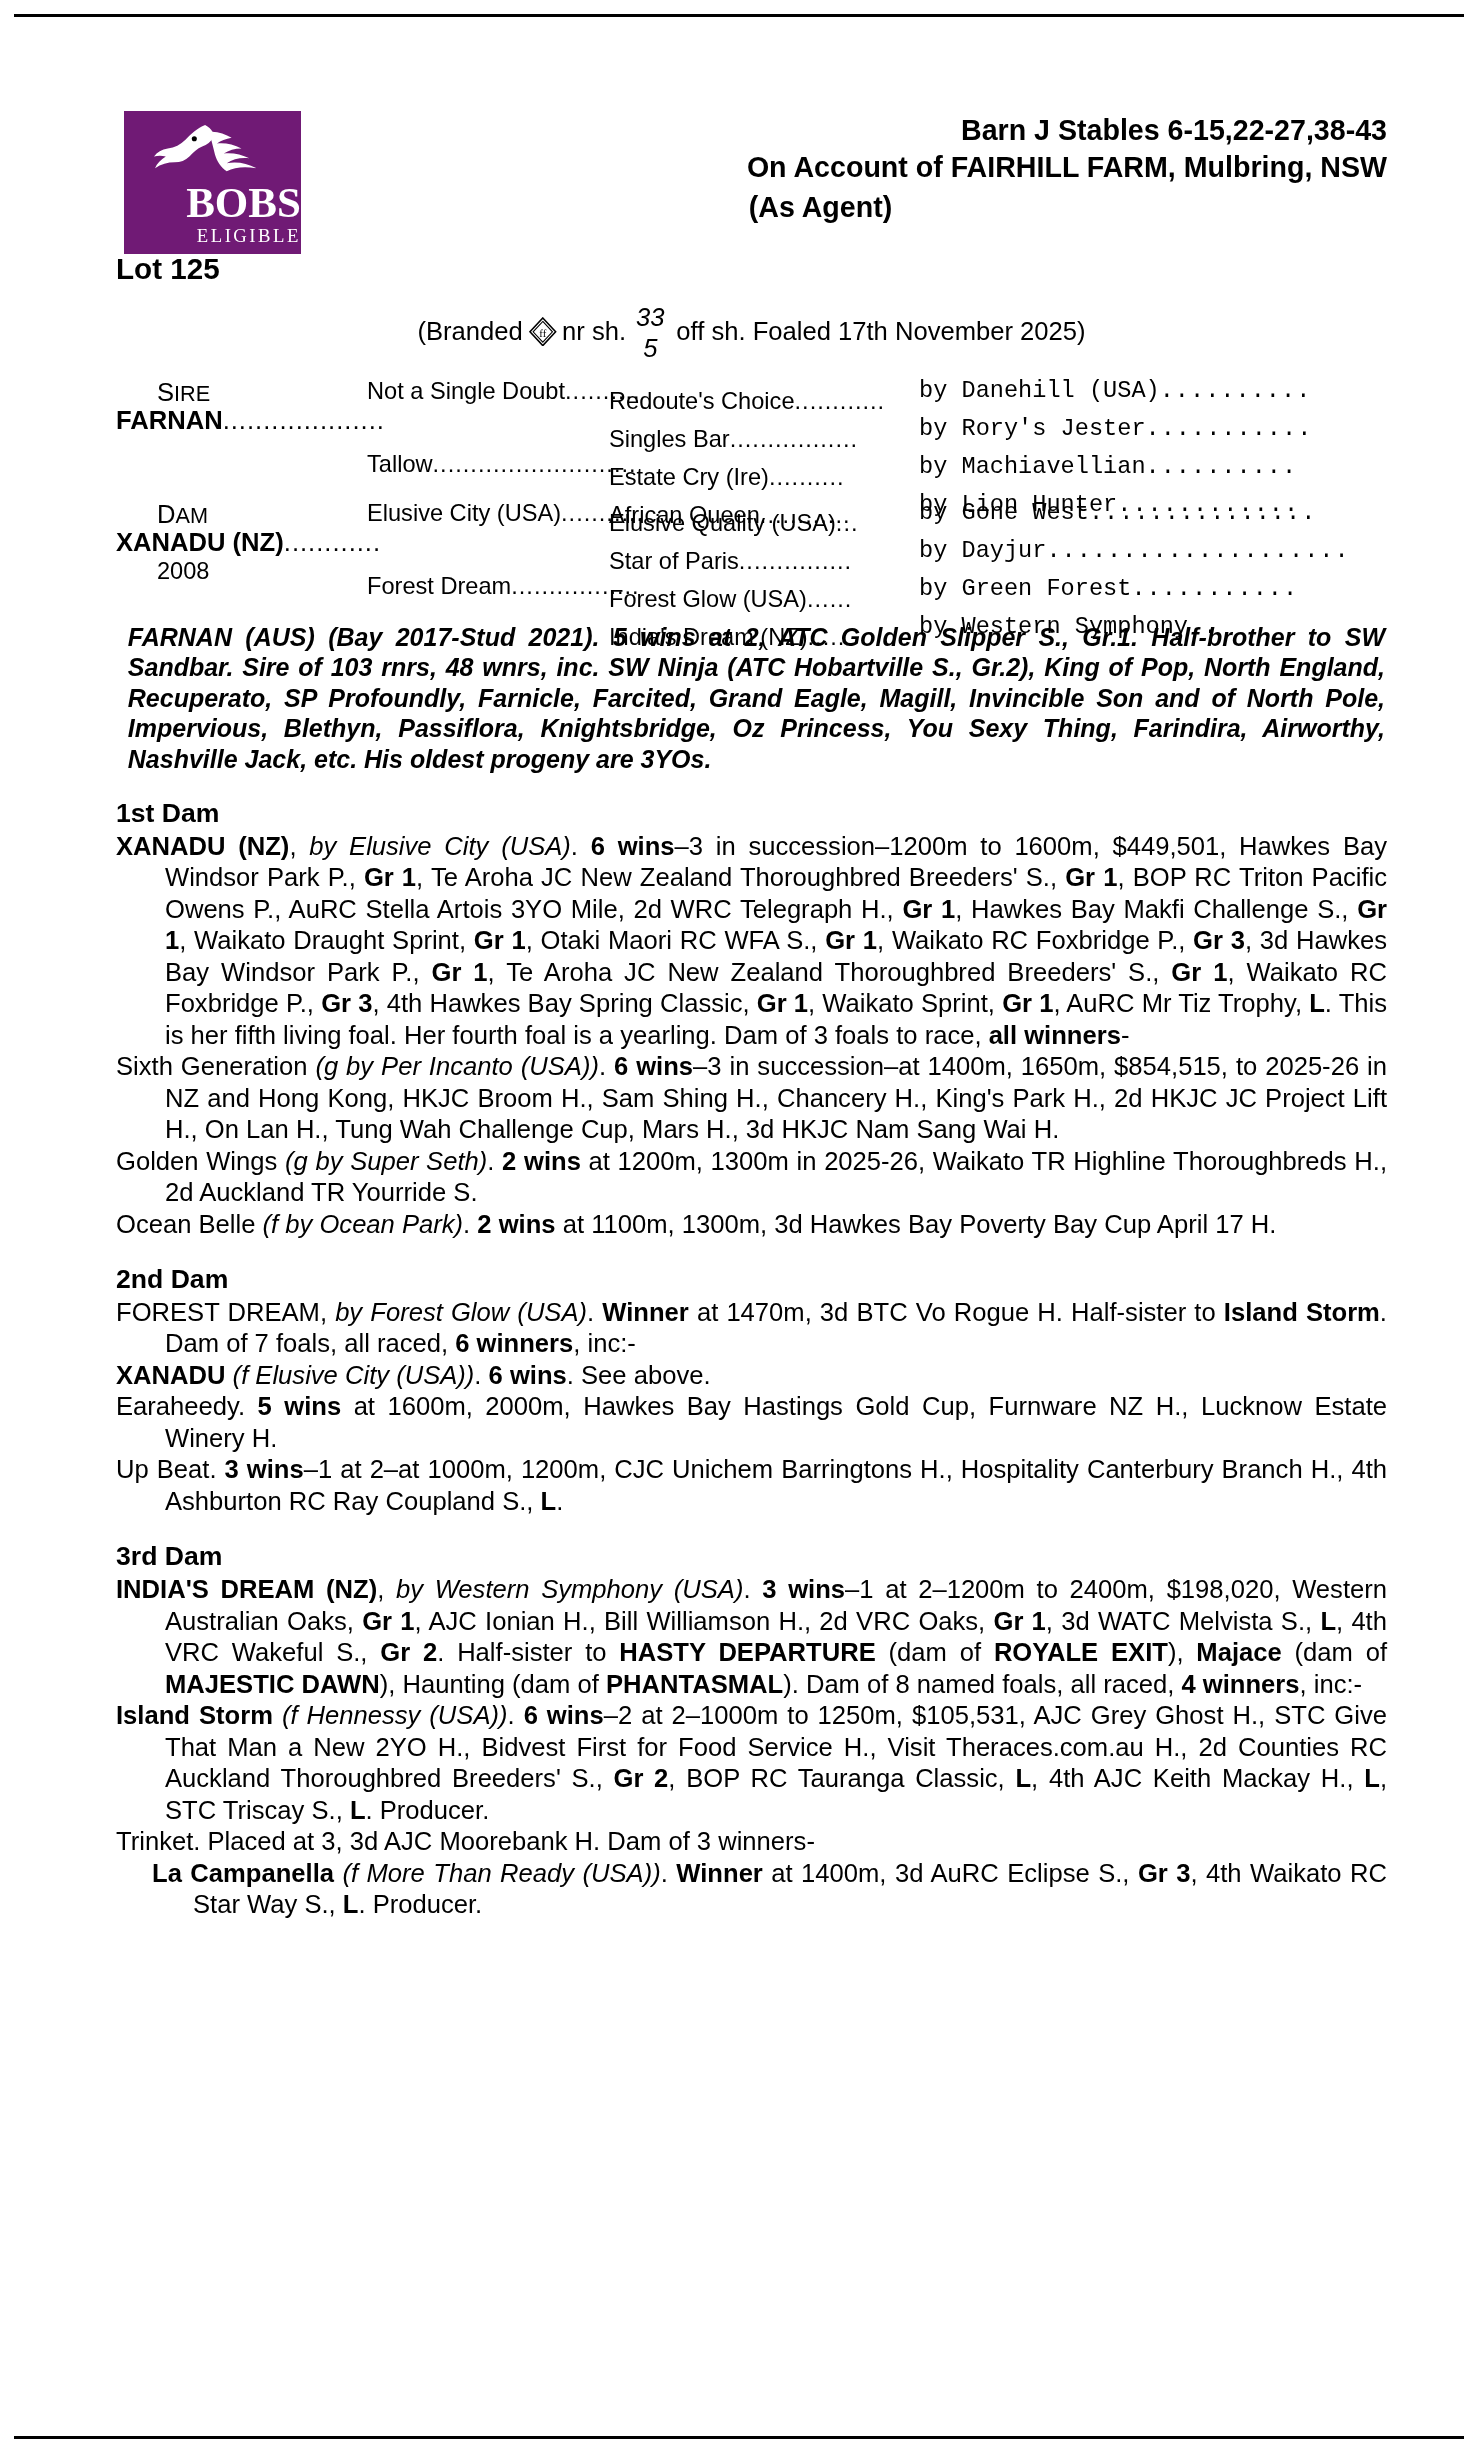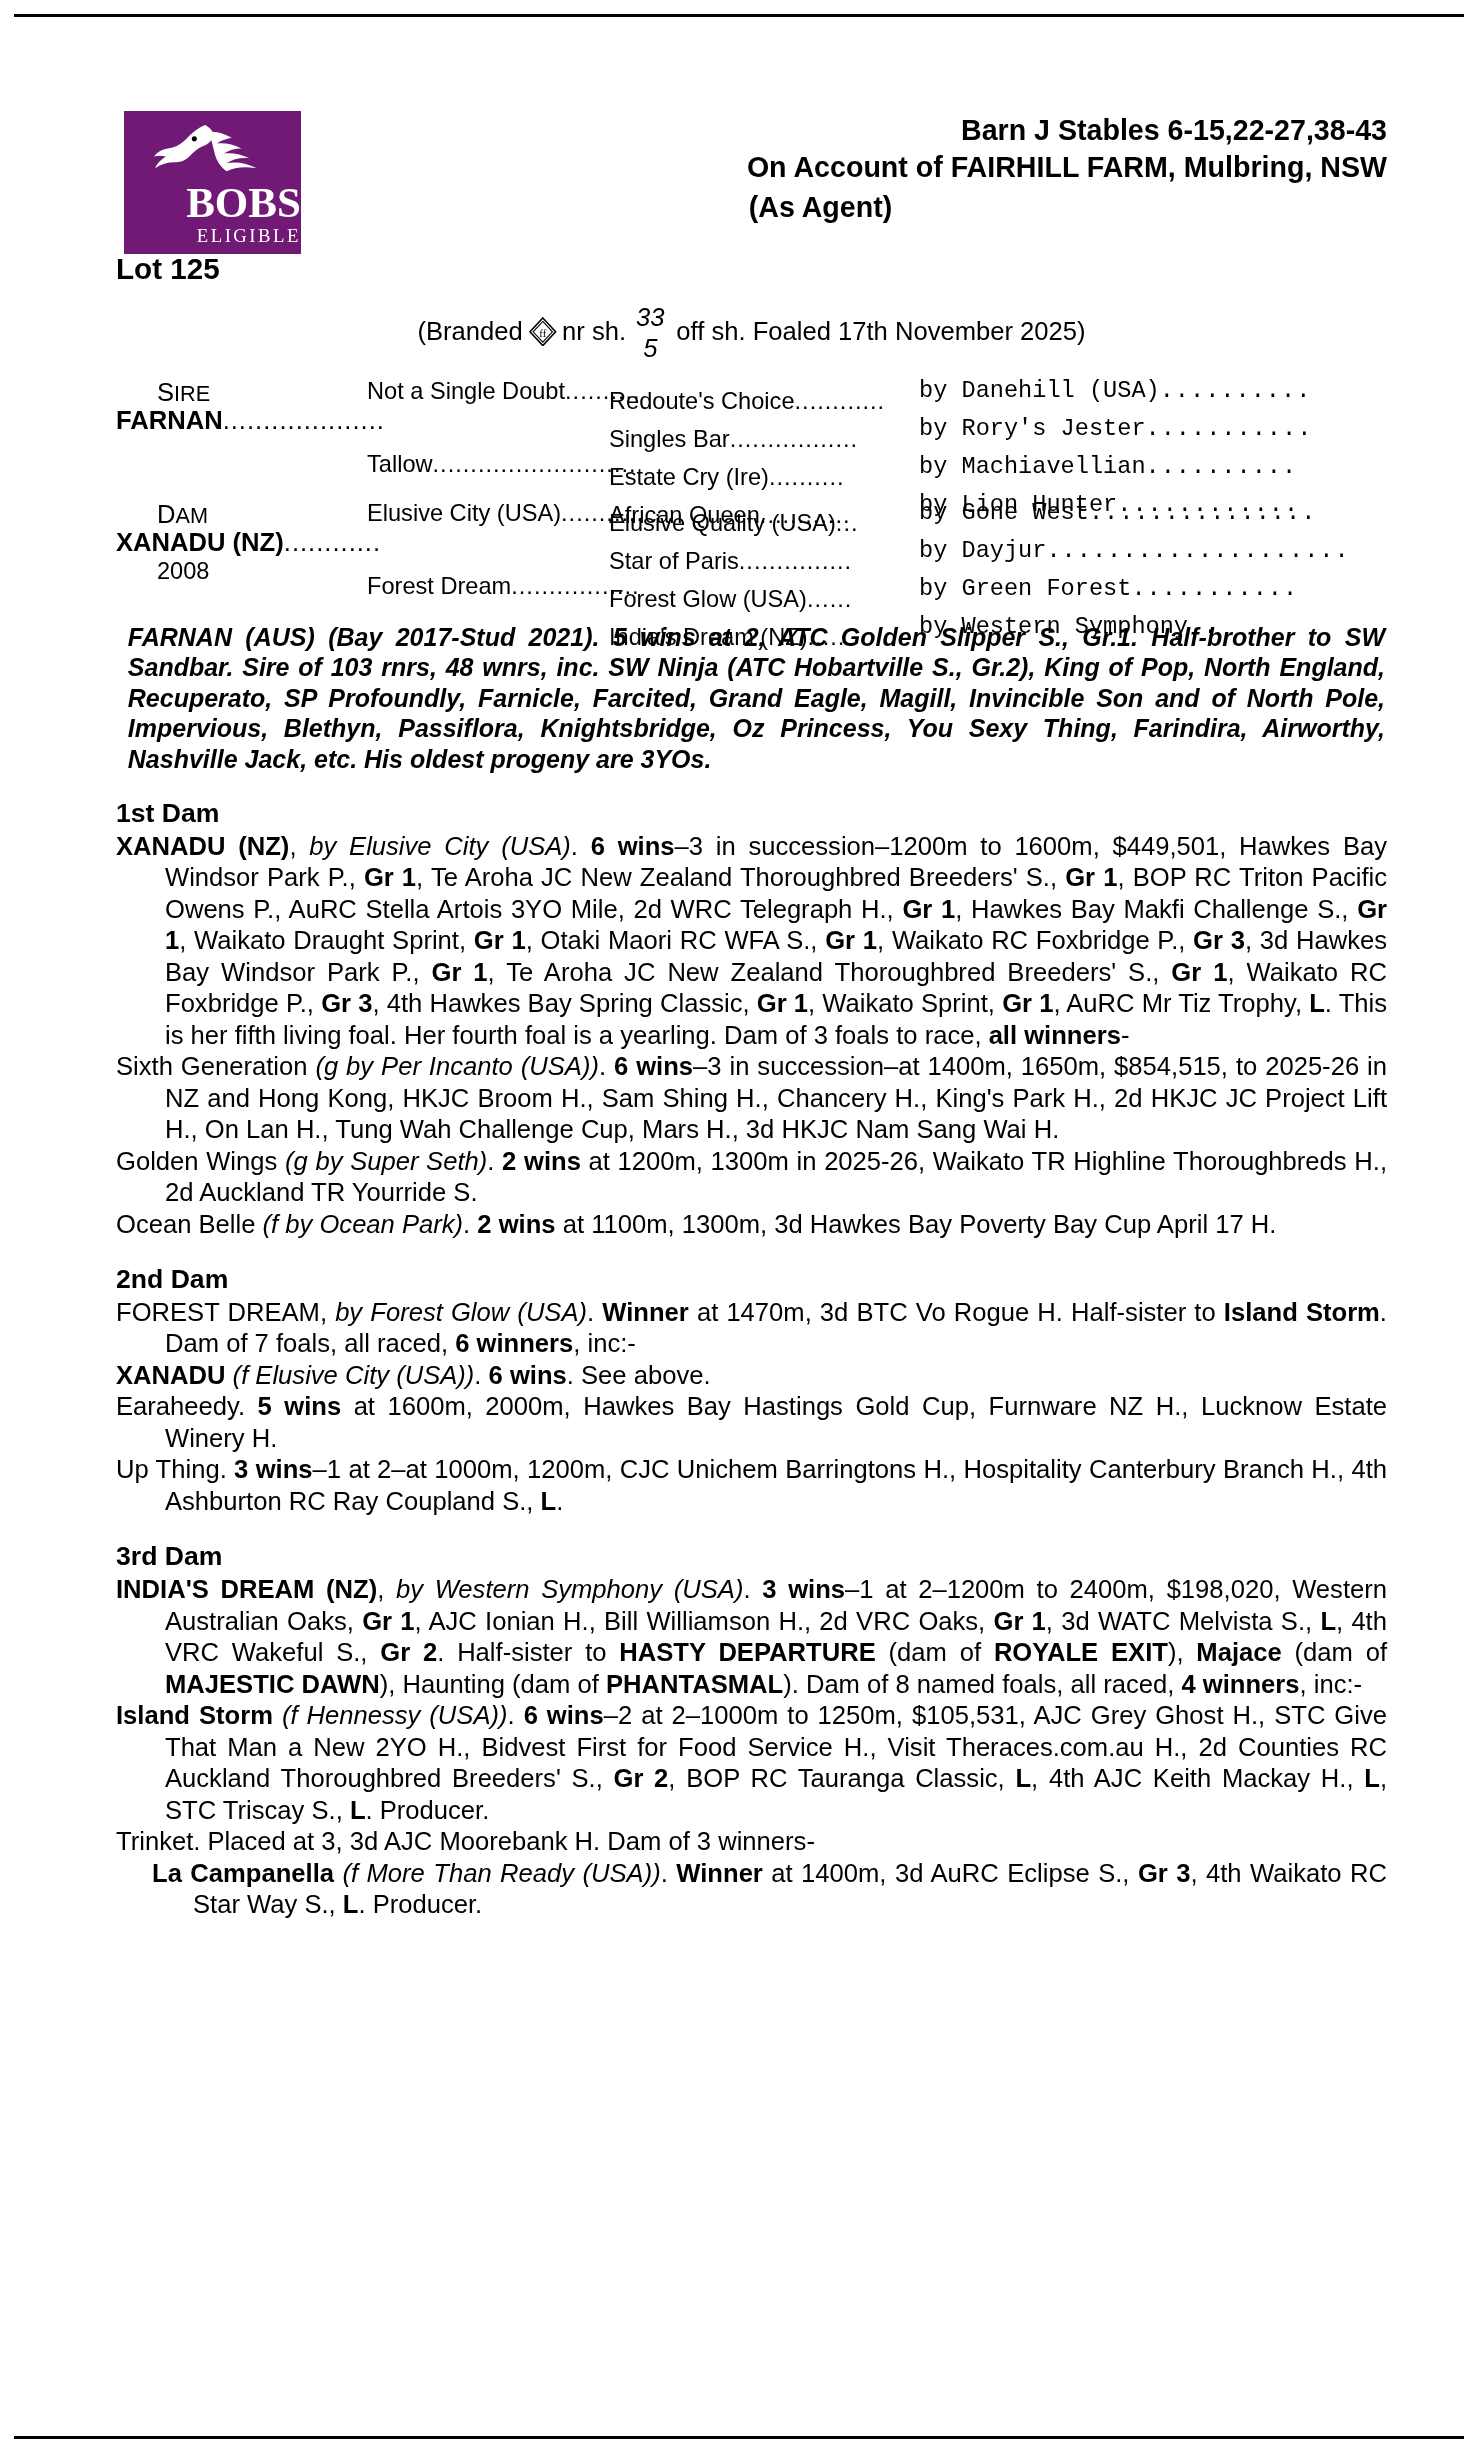--- a/index.html
+++ b/index.html
@@ -368,21 +368,21 @@
     <div id="dam-sections">
         <div class="dam-head">1st Dam</div>
         <p class="entry"><b class="first-out">XANADU (NZ)</b><span>, </span><i>by Elusive City (USA)</i><span>. </span><b>6 wins</b><span>–3 in succession–1200m to 1600m, $449,501, Hawkes Bay Windsor Park P., </span><b>Gr 1</b><span>, Te Aroha JC New Zealand Thoroughbred Breeders' S., </span><b>Gr 1</b><span>, BOP RC Triton Pacific Owens P., AuRC Stella Artois 3YO Mile, 2d WRC Telegraph H., </span><b>Gr 1</b><span>, Hawkes Bay Makfi Challenge S., </span><b>Gr 1</b><span>, Waikato Draught Sprint, </span><b>Gr 1</b><span>, Otaki Maori RC WFA S., </span><b>Gr 1</b><span>, Waikato RC Foxbridge P., </span><b>Gr 3</b><span>, 3d Hawkes Bay Windsor Park P., </span><b>Gr 1</b><span>, Te Aroha JC New Zealand Thoroughbred Breeders' S., </span><b>Gr 1</b><span>, Waikato RC Foxbridge P., </span><b>Gr 3</b><span>, 4th Hawkes Bay Spring Classic, </span><b>Gr 1</b><span>, Waikato Sprint, </span><b>Gr 1</b><span>, AuRC Mr Tiz Trophy, </span><b>L</b><span>. This is her fifth living foal. Her fourth foal is a yearling. Dam of 3 foals to race, </span><b>all winners</b><span>-</span></p>
         <p class="entry"><span class="first-out">Sixth Generation </span><i>(g by Per Incanto (USA))</i><span>. </span><b>6 wins</b><span>–3 in succession–at 1400m, 1650m, $854,515, to 2025-26 in NZ and Hong Kong, HKJC Broom H., Sam Shing H., Chancery H., King's Park H., 2d HKJC JC Project Lift H., On Lan H., Tung Wah Challenge Cup, Mars H., 3d HKJC Nam Sang Wai H.</span></p>
         <p class="entry"><span class="first-out">Golden Wings </span><i>(g by Super Seth)</i><span>. </span><b>2 wins</b><span> at 1200m, 1300m in 2025-26, Waikato TR Highline Thoroughbreds H., 2d Auckland TR Yourride S.</span></p>
         <p class="entry"><span class="first-out">Ocean Belle </span><i>(f by Ocean Park)</i><span>. </span><b>2 wins</b><span> at 1100m, 1300m, 3d Hawkes Bay Poverty Bay Cup April 17 H.</span></p>
         <div class="dam-head">2nd Dam</div>
         <p class="entry" style="padding-left: 49px;"><span class="first-out">FOREST DREAM, </span><i>by Forest Glow (USA)</i><span>. </span><b>Winner</b><span> at 1470m, 3d BTC Vo Rogue H. Half-sister to </span><b>Island Storm</b><span>. Dam of 7 foals, all raced, </span><b>6 winners</b><span>, inc:-</span></p>
         <p class="entry"><b class="first-out">XANADU </b><i>(f Elusive City (USA))</i><span>. </span><b>6 wins</b><span>. See above.</span></p>
         <p class="entry"><span class="first-out">Earaheedy. </span><b>5 wins</b><span> at 1600m, 2000m, Hawkes Bay Hastings Gold Cup, Furnware NZ H., Lucknow Estate Winery H.</span></p>
-        <p class="entry"><span class="first-out">Up Thing. </span><b>3 wins</b><span>–1 at 2–at 1000m, 1200m, CJC Unichem Barringtons H., Hospitality Canterbury Branch H., 4th Ashburton RC Ray Coupland S., </span><b>L</b><span>.</span></p>
+        <p class="entry"><span class="first-out">Up Beat. </span><b>3 wins</b><span>–1 at 2–at 1000m, 1200m, CJC Unichem Barringtons H., Hospitality Canterbury Branch H., 4th Ashburton RC Ray Coupland S., </span><b>L</b><span>.</span></p>
         <div class="dam-head">3rd Dam</div>
         <p class="entry" style="padding-left: 49px;"><b class="first-out">INDIA'S DREAM (NZ)</b><span>, </span><i>by Western Symphony (USA)</i><span>. </span><b>3 wins</b><span>–1 at 2–1200m to 2400m, $198,020, Western Australian Oaks, </span><b>Gr 1</b><span>, AJC Ionian H., Bill Williamson H., 2d VRC Oaks, </span><b>Gr 1</b><span>, 3d WATC Melvista S., </span><b>L</b><span>, 4th VRC Wakeful S., </span><b>Gr 2</b><span>. Half-sister to </span><b>HASTY DEPARTURE</b><span> (dam of </span><b>ROYALE EXIT</b><span>), </span><b>Majace</b><span> (dam of </span><b>MAJESTIC DAWN</b><span>), Haunting (dam of </span><b>PHANTASMAL</b><span>). Dam of 8 named foals, all raced, </span><b>4 winners</b><span>, inc:-</span></p>
         <p class="entry"><b class="first-out">Island Storm </b><i>(f Hennessy (USA))</i><span>. </span><b>6 wins</b><span>–2 at 2–1000m to 1250m, $105,531, AJC Grey Ghost H., STC Give That Man a New 2YO H., Bidvest First for Food Service H., Visit Theraces.com.au H., 2d Counties RC Auckland Thoroughbred Breeders' S., </span><b>Gr 2</b><span>, BOP RC Tauranga Classic, </span><b>L</b><span>, 4th AJC Keith Mackay H., </span><b>L</b><span>, STC Triscay S., </span><b>L</b><span>. Producer.</span></p>
         <p class="entry"><span class="first-out">Trinket. Placed at 3, 3d AJC Moorebank H. Dam of 3 winners-</span></p>
         <p class="entry lvl2"><b class="first-out">La Campanella </b><i>(f More Than Ready (USA))</i><span>. </span><b>Winner</b><span> at 1400m, 3d AuRC Eclipse S., </span><b>Gr 3</b><span>, 4th Waikato RC Star Way S., </span><b>L</b><span>. Producer.</span></p>
       </div>
 
   </div>
 </div>
 

